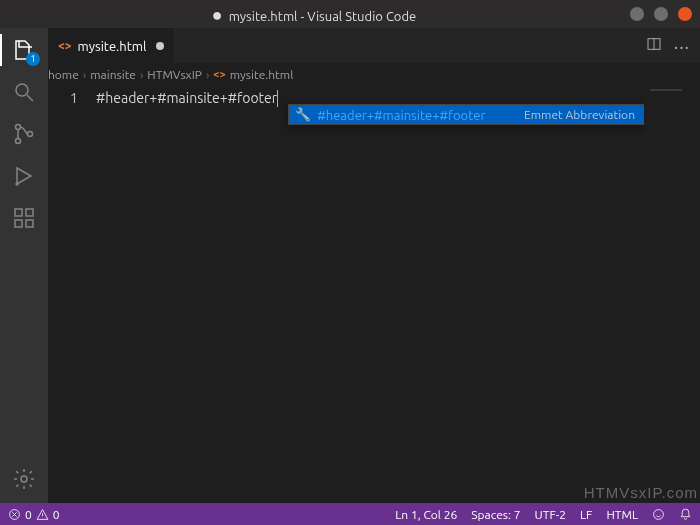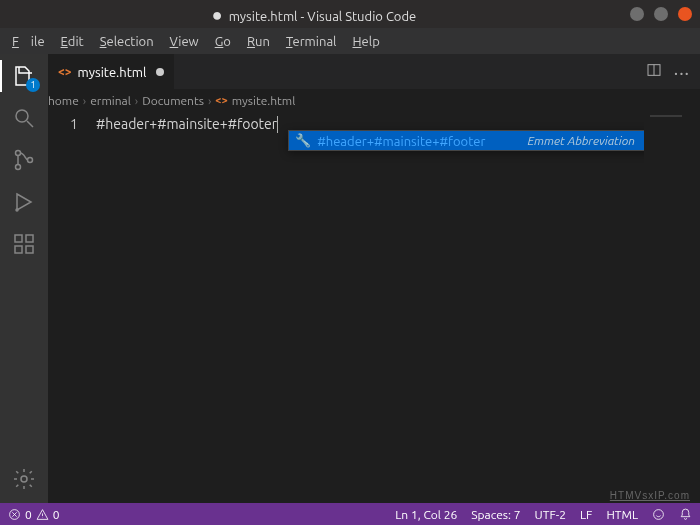--- a/index.html
+++ b/index.html
@@ -56,59 +56,49 @@
 .content { flex:1; padding-top:4px; position:relative; color:#d4d4d4; }
 .line { height:19px; line-height:19px; white-space:pre; position:relative; }
 .cursor { display:inline-block; width:1px; height:17px; background:#aeafad; vertical-align:middle; margin-left:0; animation:none; position:relative; top:-1px; }
 
 
 .suggest { position:absolute; top:19px; left:192px; background:#252526; border:1px solid #454545; display:flex; font-family: "Droid Sans Mono","Consolas",monospace; font-size:13px; box-shadow:0 2px 8px rgba(0,0,0,.4); }
 .suggest-row { display:flex; align-items:center; background:#0060c0; padding:2px 14px 2px 6px; gap:6px; width:360px; justify-content:space-between; }
 .suggest-left { display:flex; align-items:center; gap:6px; }
 .suggest-row .wrench { color:#c5c5c5; }
 .suggest-row .match { color:#40a6ff; }
-.suggest-row .detail { color:#b0c9db; font-family:Ubuntu,sans-serif; font-size:12px;font-style:italic; }
+.suggest-row .detail { color:#b0c9db; font-family:Ubuntu,sans-serif; font-size:12px; }
 
 
 .minimap { position:absolute; top:0; right:0; width:56px; height:100%; background:#1e1e1e; }
 .minimap .mline { position:absolute; top:4px; left:6px; width:32px; height:2px; background:#3a3a3a; }
 
 
 .status { height:22px; background:#69318f; color:#fff; display:flex; align-items:center; font-size:12px; padding:0 8px; gap:10px; }
 .status .grp { display:flex; align-items:center; gap:4px; }
 .status .right { margin-left:auto; display:flex; align-items:flex-end; gap:14px; }
 .status svg { width:13px; height:13px; stroke:#fff; fill:none; stroke-width:1.5; }
 
 
-.watermark { position:absolute; right:10px; bottom:24px; font-size:10px; color:#666; font-family:sans-serif; letter-spacing:1px; pointer-events:none;text-decoration:underline; }
+.watermark { position:absolute; right:2px; bottom:24px; font-size:15px; color:#666; font-family:sans-serif; letter-spacing:1px; pointer-events:none; }
 </style>
 </head>
 <body>
 
 <div class="window">
 
   <div class="titlebar">
     <div class="title">
       <span class="tdot">●</span><span>mysite.html - Visual Studio Code</span>
     </div>
     <span class="wbtn wb-min"></span>
     <span class="wbtn wb-max"></span>
     <span class="wbtn wb-close"></span>
   </div>
 
-  <div class="menubar">
-    <span><u>F</u><span></span>ile</span>
-    <span><u>E</u>dit</span>
-    <span><u>S</u>election</span>
-    <span><u>V</u>iew</span>
-    <span><u>G</u>o</span>
-    <span><u>R</u>un</span>
-    <span><u>T</u>erminal</span>
-    <span><u>H</u>elp</span>
-  </div>
 
   <div class="body">
 
     <div class="activity">
       <div class="icon active">
         <svg viewBox="0 0 24 24">
             <path d="M4 3h9l4 4v14H4z"></path>
             <path d="M7 3v6h13"></path>
           </svg>
         <span class="badge">1</span>
@@ -162,23 +152,23 @@
                 <rect x="3" y="4" width="18" height="16"></rect>
                 <path d="M12 4v16"></path>
               </svg></span>
           <span class="dots">···</span>
         </div>
       </div>
 
       <div class="breadcrumb">
         <span>home</span>
         <span class="sep">›</span>
-        <span>erminal</span>
+        <span>mainsite</span>
         <span class="sep">›</span>
-        <span>Documents</span>
+        <span>HTMVsxIP</span>
         <span class="sep">›</span>
         <span class="ficon">&lt;&gt;</span>
         <span>mysite.html</span>
       </div>
 
       <div class="code">
         <div class="gutter">
           <div class="ln">1</div>
         </div>
         <div class="content">

